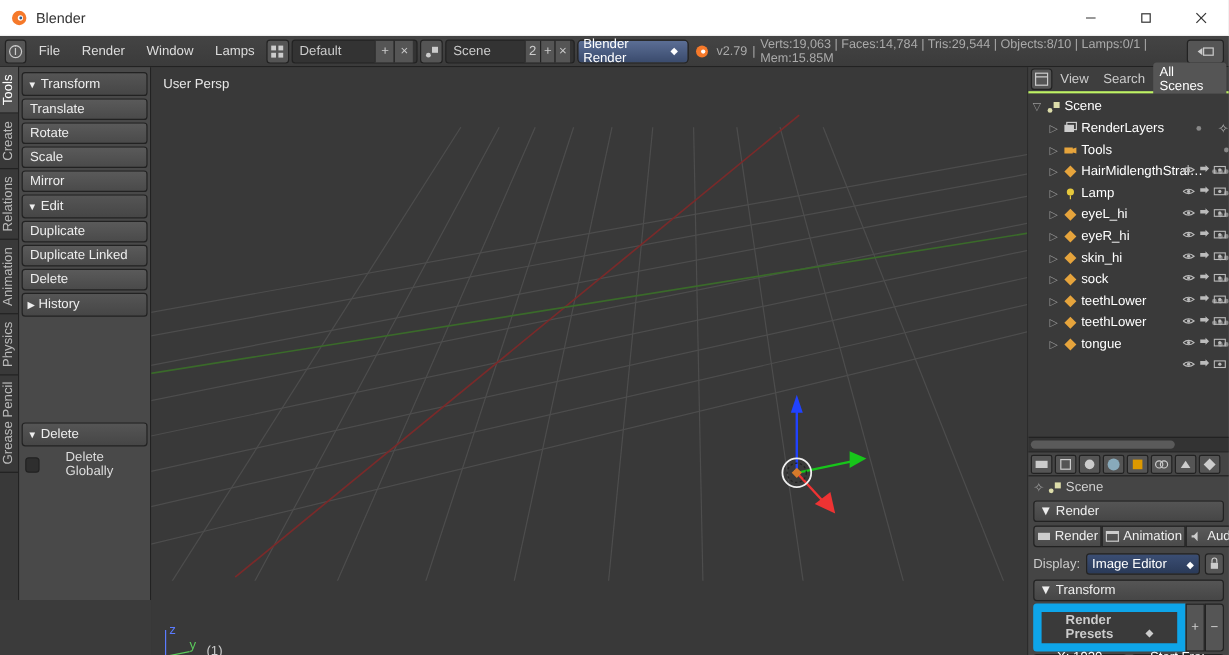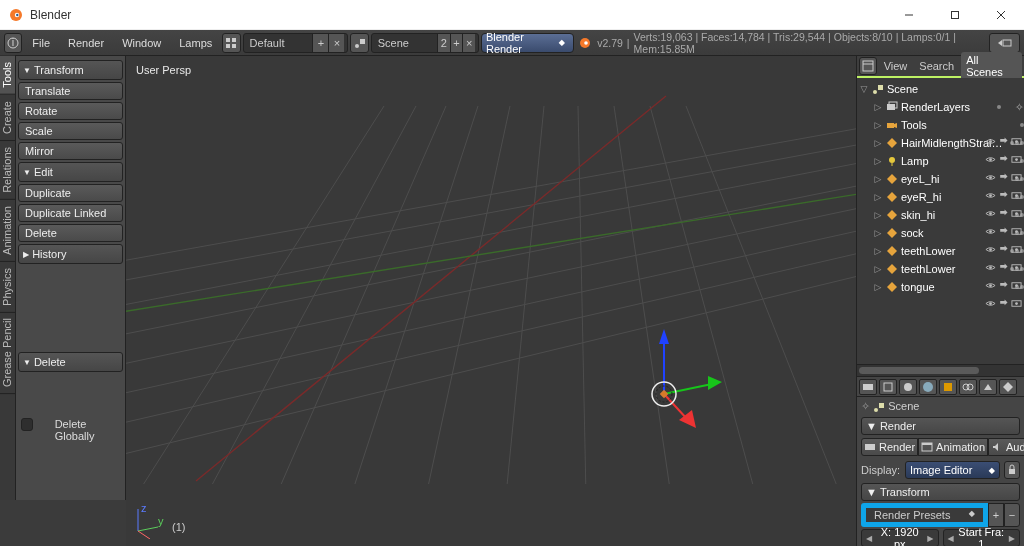--- a/index.html
+++ b/index.html
@@ -28,21 +28,21 @@
 
   
   .body { display: flex; height: 444px; }
   .left-tabs { width: 16px; display: flex; flex-direction: column; border-right: 1px solid #222; background:#393939;}
   .vert-tab { writing-mode: vertical-rl; transform: rotate(180deg); padding: 6px 1px; text-align: center; color:#bbb; border-top:1px solid #222;}
   .vert-tab.active { background:#525252; color:#fff;}
   .tool-panel { width: 110px; background: #494949; border-right: 1px solid #222; padding: 2px; overflow:hidden;}
   .panel-header { background: linear-gradient(#555,#464646); padding: 3px 4px; border:1px solid #222; border-radius:3px; color:#eee; display:flex; align-items:center; gap:3px; margin-top:2px;}
   .panel-header .tri { font-size:8px;}
   .panel-btn { display:block; background: linear-gradient(#5a5a5a,#4a4a4a); border:1px solid #222; border-radius:3px; padding:2px 6px; color:#eee; margin-top:2px; text-align:left;}
-  .checkbox-row { display:flex; gap:22px; padding:3px 3px; color:#ddd;margin-top:43px;}
+  .checkbox-row { display:flex; align-items:center; gap:22px; padding:3px 3px; color:#ddd;}
   .checkbox-row .box { width:13px;height:13px;border:1px solid #222;border-radius:3px;background:#2e2e2e;}
 
   
   .mid-col { flex:1; display:flex; flex-direction:column; }
   .viewport-wrap { flex:1; display:flex; }
   .viewport { flex:1; position:relative; background:#393939; overflow:hidden;}
   .viewport .label { position:absolute; top:8px; left:10px; color:#e8e8e8;}
   .viewport .grid-floor { position:absolute; inset:0; }
   .viewport .cursor3d { position:absolute; left:478px; top:248px;}
   .viewport .cnum { position:absolute; left:46px; bottom:16px; color:#ccc;}
@@ -76,21 +76,21 @@
   .btn-grp { display:flex; gap:0; margin:3px 4px;}
   .btn-grp .b { flex:1; background:linear-gradient(#5a5a5a,#4a4a4a); border:1px solid #222; display:flex; align-items:center; justify-content:center; gap:3px; padding:2px 2px; color:#eee;}
   .btn-grp .b:first-child{border-radius:3px 0 0 3px;}
   .btn-grp .b:last-child{border-radius:0 3px 3px 0;}
   .field-row { display:flex; align-items:center; gap:4px; margin:2px 4px;}
   .field-row label { color:#ccc; width:40px;}
   .dropdown { flex:1; background:linear-gradient(#3b4e74,#2a3a58); border:1px solid #222; border-radius:3px; padding:2px 4px; color:#fff; display:flex; justify-content:space-between; align-items:center;}
   .cols2 { display:flex; gap:6px; padding:2px 4px; color:#ccc;}
   .cols2 > div { flex:1;}
   .presets { display:flex; gap:0; margin:2px 4px;}
-  .presets .p { flex:1; background:#3a3a3a; border:5px solid #0ea5e9; padding:1px 8px; color:#ccc;}
+  .presets .p { flex:1; background:#3a3a3a; border:7px solid #0ea5e9; padding:1px 20px; color:#ccc;font-weight:bold;}
   .presets .p:first-child{border-radius:3px 0 0 3px;}
   .presets .sq { width:16px; background:#555; border:1px solid #222; display:inline-flex;align-items:center;justify-content:center;}
   .presets .sq:last-child{border-radius:0 3px 3px 0;}
   .numfield { background:#3a3a3a; border:1px solid #222; border-radius:3px; height:18px; display:flex; align-items:center; padding:0 4px; color:#fff; gap:4px;}
   .numfield .arrow { color:#aaa; font-size:8px;}
 </style>
 </head>
 <body>
 
 <div class="win-titlebar">

